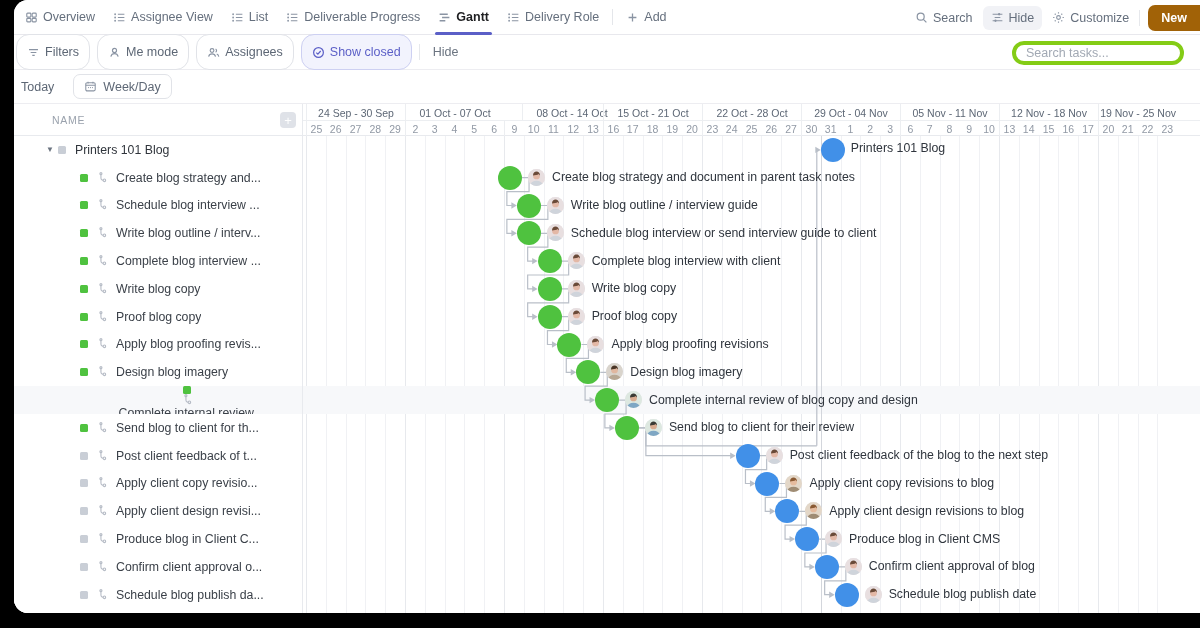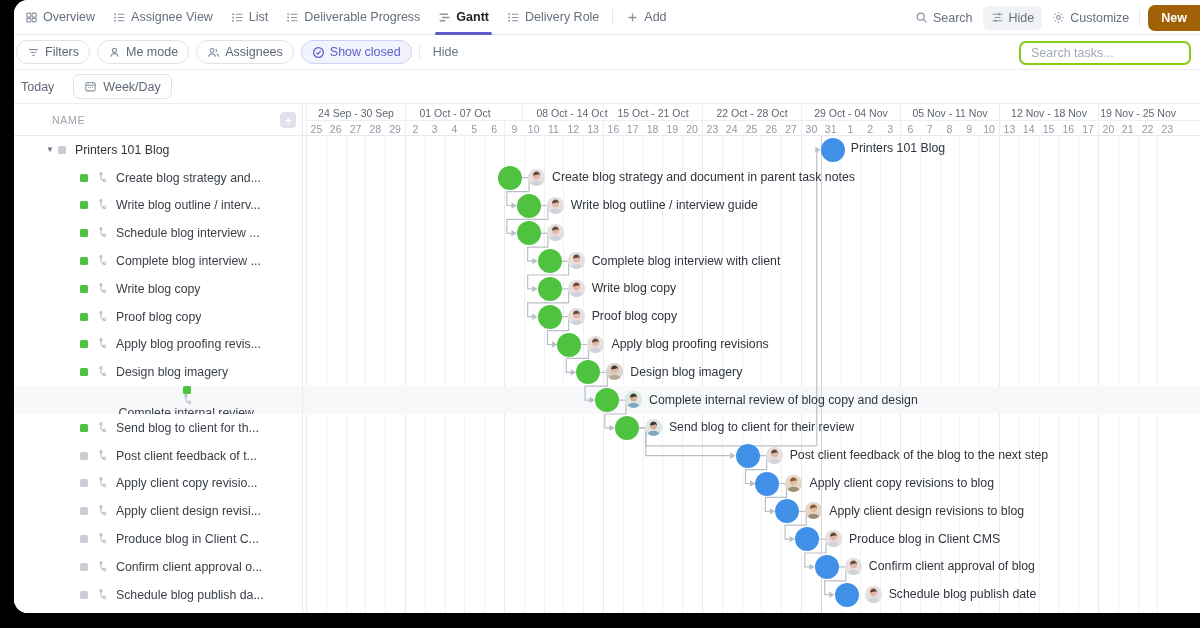--- a/index.html
+++ b/index.html
@@ -83,38 +83,38 @@
 
   
   #filterbar {
     position: relative; height: 35px;
     background: #fff; border-bottom: 1px solid #ededf1;
     display: flex; align-items: center; gap: 7px;
     padding-left: 2px;
   }
   .pill {
     display: inline-flex; align-items: center; gap: 5px;
-    height: 24px; padding: 0 10px;
+    height: 36px; padding: 0 10px;
     border: 1px solid #e1e3e8; border-radius: 13px;
     font-size: 12.5px; color: #5d6775; cursor: pointer;
     background: #fff; white-space: nowrap;
   }
   .pill.accent {
     border-color: #cdd0f2; background: #f2f3fd; color: #5b5fc7;
   }
   .pill.accent .vicon { color: #5b5fc7; }
   .plainbtn {
     font-size: 12.5px; color: #6b7480; cursor: pointer;
     padding: 0 6px; white-space: nowrap;
   }
   .fsep { width: 1px; height: 16px; background: #e6e8ec; }
   #search-tasks {
-    position: absolute; right: 9px; top: 6px;
+    position: absolute; right: 16px; top: 6px;
     width: 172px; height: 24px;
-    border: 2px solid #84cc16; border-radius: 7px;
+    border: 4px solid #84cc16; border-radius: 12px;
     background: #fff;
     font-size: 12.5px; color: #a2a9b4;
     display: flex; align-items: center;
     padding-left: 10px;
     overflow: hidden;
   }
 
   
   #controlbar {
     position: relative; height: 34px;
@@ -459,32 +459,32 @@
             </div>
             <div class="trow child">
               <span class="sq" style="background: rgb(79, 194, 63);"></span>
               <span class="subicon">
                 <svg viewBox="0 0 14 14" fill="none" stroke="currentColor" stroke-width="1.3">
                   <path d="M4.6 2.2v5.2a2.2 2.2 0 0 0 2.2 2.2h.6"></path>
                   <circle cx="4.6" cy="1.9" r="1.2"></circle>
                   <circle cx="8.6" cy="9.7" r="1.5"></circle>
                 </svg>
               </span>
+              <span class="tname">Schedule blog interview ...</span>
+            </div>
+            <div class="trow child">
+              <span class="sq" style="background: rgb(79, 194, 63);"></span>
+              <span class="subicon">
+                <svg viewBox="0 0 14 14" fill="none" stroke="currentColor" stroke-width="1.3">
+                  <path d="M4.6 2.2v5.2a2.2 2.2 0 0 0 2.2 2.2h.6"></path>
+                  <circle cx="4.6" cy="1.9" r="1.2"></circle>
+                  <circle cx="8.6" cy="9.7" r="1.5"></circle>
+                </svg>
+              </span>
               <span class="tname">Write blog outline / interv...</span>
-            </div>
-            <div class="trow child">
-              <span class="sq" style="background: rgb(79, 194, 63);"></span>
-              <span class="subicon">
-                <svg viewBox="0 0 14 14" fill="none" stroke="currentColor" stroke-width="1.3">
-                  <path d="M4.6 2.2v5.2a2.2 2.2 0 0 0 2.2 2.2h.6"></path>
-                  <circle cx="4.6" cy="1.9" r="1.2"></circle>
-                  <circle cx="8.6" cy="9.7" r="1.5"></circle>
-                </svg>
-              </span>
-              <span class="tname">Schedule blog interview ...</span>
             </div>
             <div class="trow child">
               <span class="sq" style="background: rgb(79, 194, 63);"></span>
               <span class="subicon">
                 <svg viewBox="0 0 14 14" fill="none" stroke="currentColor" stroke-width="1.3">
                   <path d="M4.6 2.2v5.2a2.2 2.2 0 0 0 2.2 2.2h.6"></path>
                   <circle cx="4.6" cy="1.9" r="1.2"></circle>
                   <circle cx="8.6" cy="9.7" r="1.5"></circle>
                 </svg>
               </span>
@@ -798,20 +798,21 @@
             <div class="ms green" style="left: 213.87px; top: 85.3px;"></div>
             <div class="mlabel" style="left: 243.87px; top: 88.3px;">
               <span class="avatar">
                 <svg viewBox="0 0 20 20">
                   <rect width="20" height="20" fill="#e8dfe0"></rect>
                   <path d="M2 20c.9-4.2 4-6.1 8-6.1s7.1 1.9 8 6.1z" fill="#cfd4db"></path>
                   <circle cx="10" cy="8.2" r="4" fill="#e3b8a6"></circle>
                   <path d="M5.9 7.6c0-3 1.9-4.6 4.1-4.6s4.1 1.6 4.1 4.6c-1-.6-1.5-1.8-1.5-1.8-1.3 1.3-4.3 1.6-6.7 1.8z" fill="#6a4a38"></path>
                 </svg>
               </span>
+              <span>Schedule blog interview or send interview guide to client</span>
             </div>
             <div class="ms green" style="left: 234.66px; top: 113.1px;"></div>
             <div class="mlabel" style="left: 264.66px; top: 116.1px;">
               <span class="avatar">
                 <svg viewBox="0 0 20 20">
                   <rect width="20" height="20" fill="#e8dfe0"></rect>
                   <path d="M2 20c.9-4.2 4-6.1 8-6.1s7.1 1.9 8 6.1z" fill="#cfd4db"></path>
                   <circle cx="10" cy="8.2" r="4" fill="#e3b8a6"></circle>
                   <path d="M5.9 7.6c0-3 1.9-4.6 4.1-4.6s4.1 1.6 4.1 4.6c-1-.6-1.5-1.8-1.5-1.8-1.3 1.3-4.3 1.6-6.7 1.8z" fill="#6a4a38"></path>
                 </svg>

